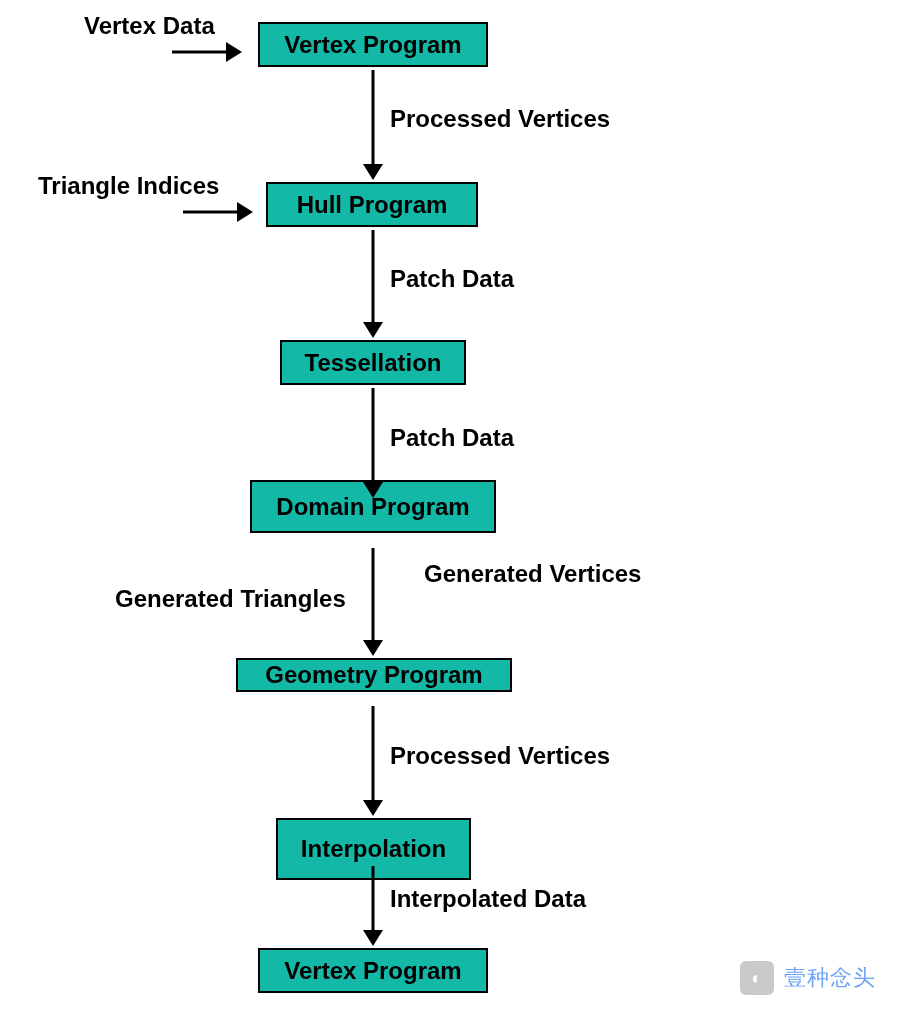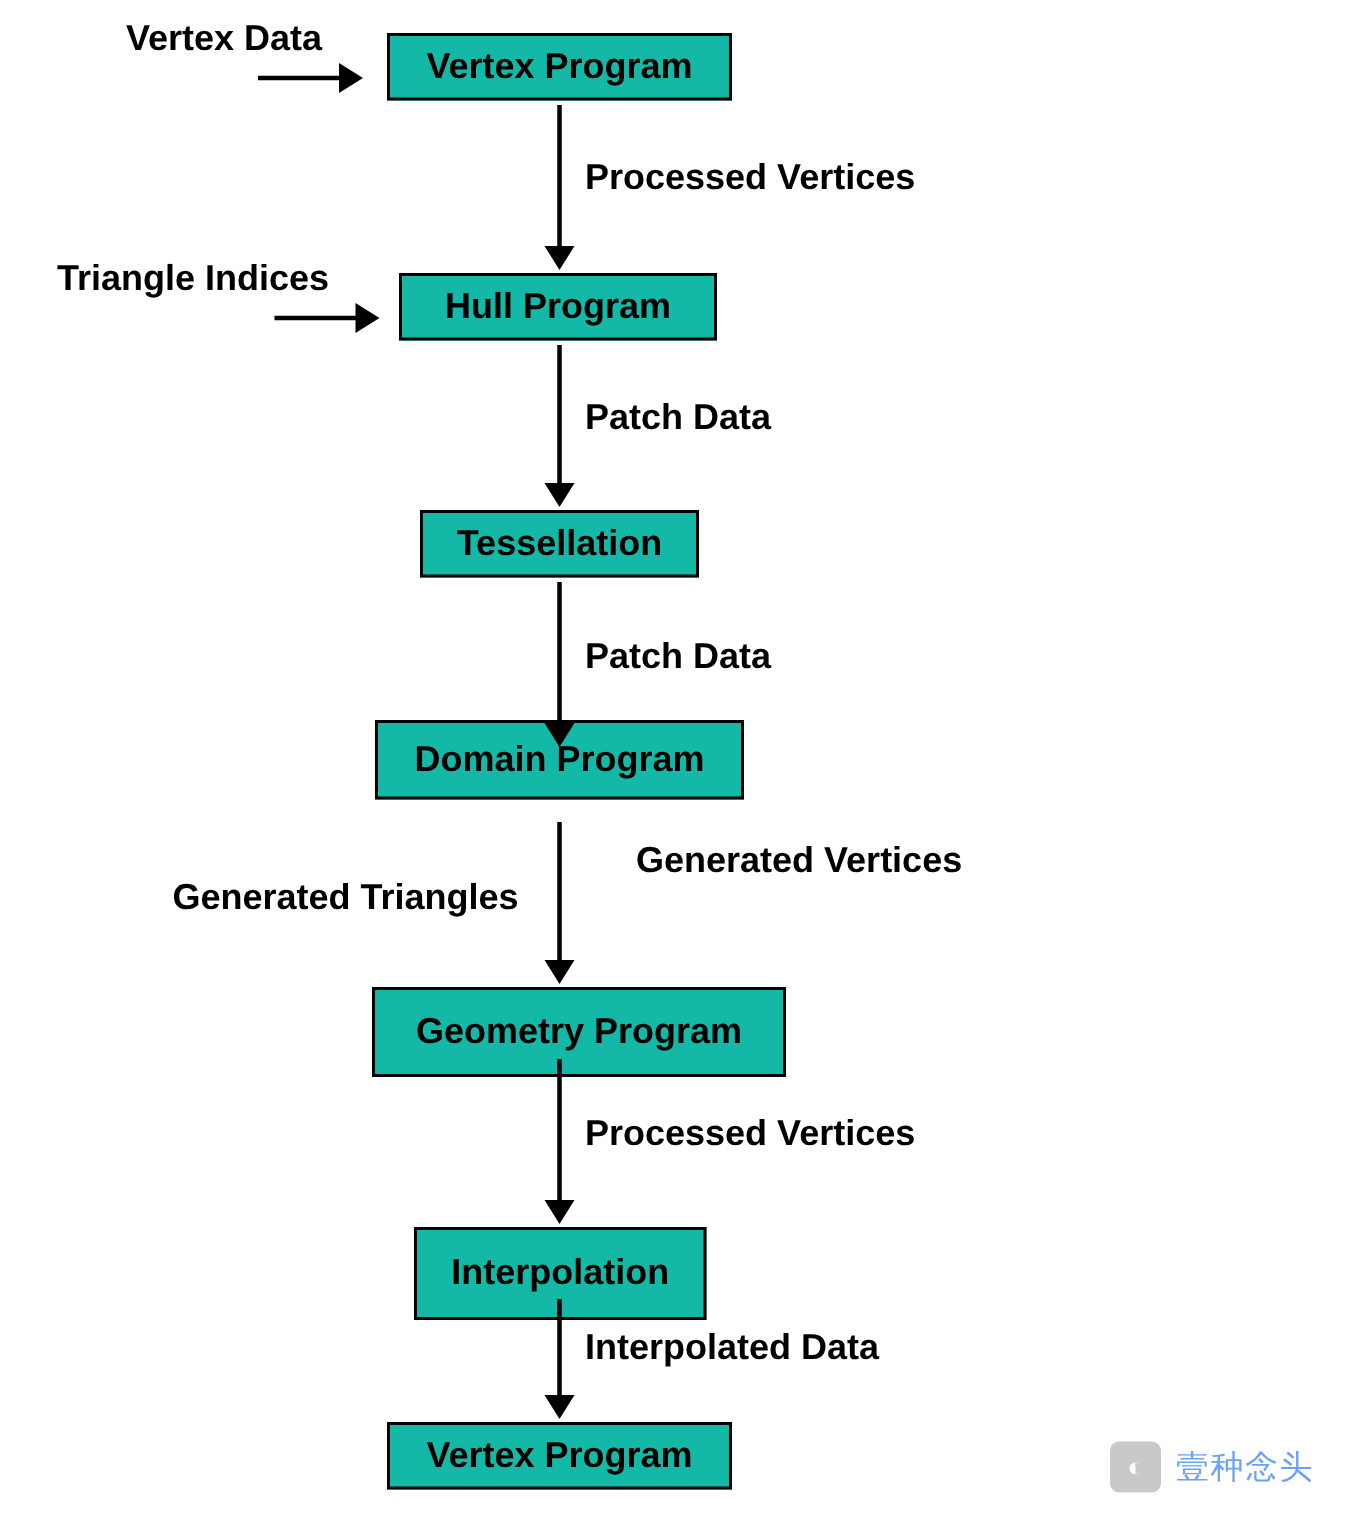--- a/index.html
+++ b/index.html
@@ -132,21 +132,21 @@
   </div>
 
   <div class="stage-box" style="left:258px; top:22px;  width:230px; height:45px;">Vertex Program</div>
 
   <div class="stage-box" style="left:266px; top:182px; width:212px; height:45px;">Hull Program</div>
 
   <div class="stage-box" style="left:280px; top:340px; width:186px; height:45px;">Tessellation</div>
 
   <div class="stage-box" style="left:250px; top:480px; width:246px; height:53px;">Domain Program</div>
 
-  <div class="stage-box" style="left:248px; top:658px; width:276px; height:60px;">Geometry Program</div>
+  <div class="stage-box" style="left:236px; top:658px; width:276px; height:34px;">Geometry Program</div>
 
   <div class="stage-box" style="left:276px; top:818px; width:195px; height:62px;">Interpolation</div>
 
   <div class="stage-box" style="left:258px; top:948px; width:230px; height:45px;">Vertex Program</div>
 
   <div class="v-arrow" style="left:373px; top:70px;  width:0; height:110px;">
     <div class="shaft"></div>
       <div class="head"></div>
   </div>
   <div class="label" style="left:390px; top:105px;">Processed Vertices</div>

